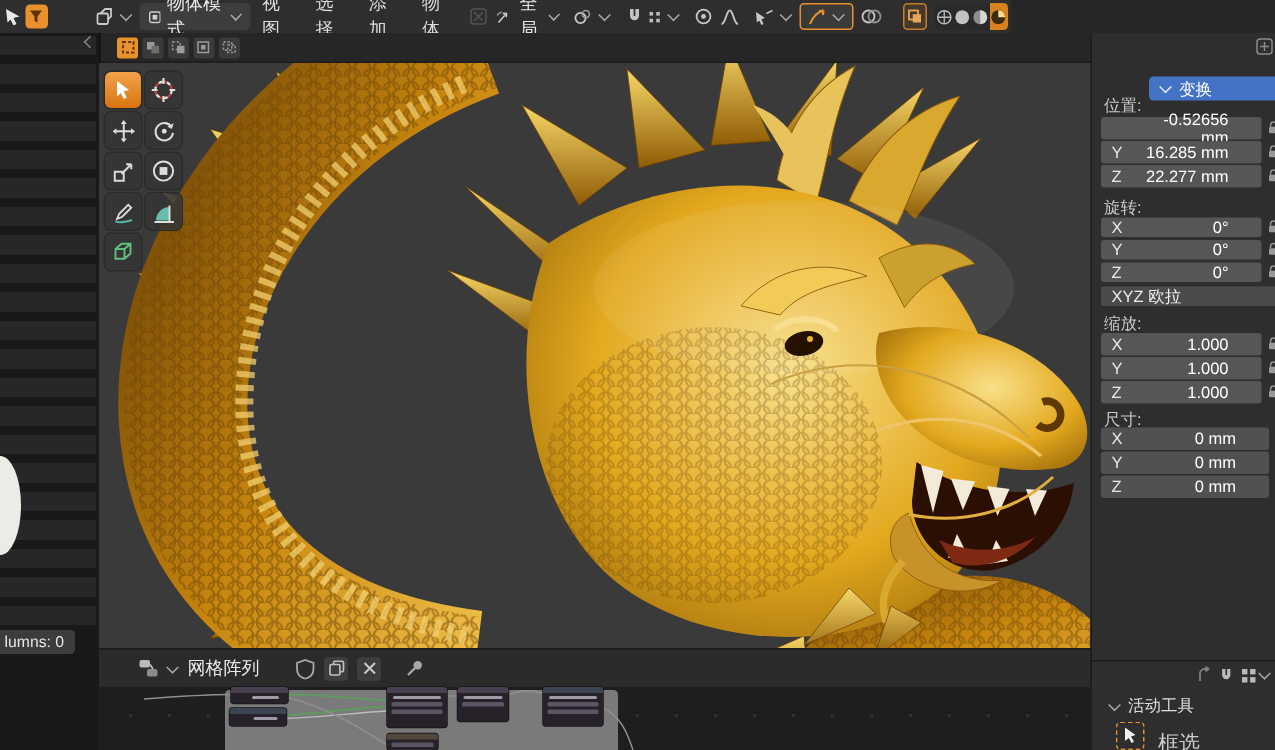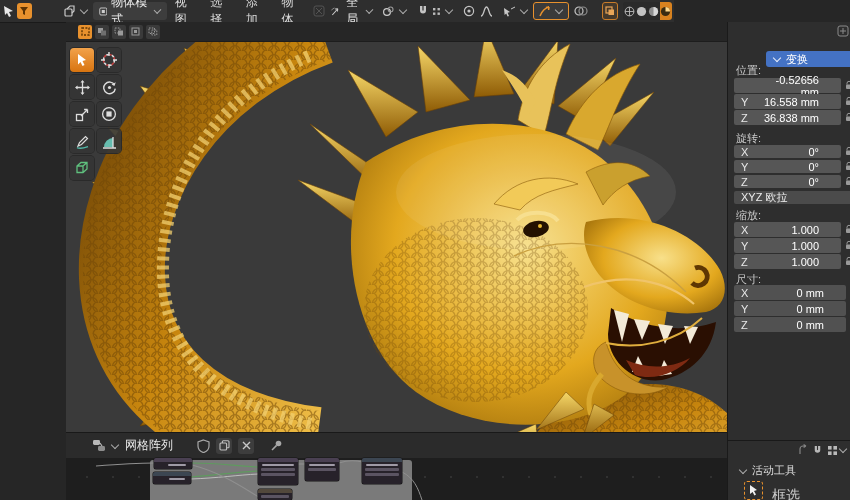--- a/index.html
+++ b/index.html
@@ -241,20 +241,26 @@
         </svg>
     </span>
     <span class="selmode">
       <svg width="10" height="9" viewBox="0 0 10 9">
           <rect x="1" y="1" width="5.5" height="5.5" fill="none" stroke="#9a9a9a" stroke-dasharray="1.6 1.2"></rect>
           <rect x="3.8" y="3" width="5" height="5" fill="none" stroke="#9a9a9a" stroke-dasharray="1.6 1.2"></rect>
         </svg>
     </span>
   </div>
 
+  <div class="leftstrip">
+    <div class="stripes"></div>
+    <div class="collapse-arrow"></div>
+    <div class="crescent"></div>
+    <div class="statuschip">lumns: 0</div>
+  </div>
 
   <div class="viewport">
     <svg width="661" height="390" viewBox="0 0 661 390">
       <defs>
         <linearGradient id="gBody" x1="0" y1="0" x2="1" y2="1">
           <stop offset="0" stop-color="#6b4206"></stop>
             <stop offset=".5" stop-color="#c8860e"></stop>
             <stop offset="1" stop-color="#f0c04a"></stop>
         </linearGradient>
         <radialGradient id="gHead" cx=".55" cy=".42" r=".75">
@@ -413,25 +419,25 @@
       <span>变换</span>
     </div>
 
     <div class="slabel" style="top:41px">位置:</div>
     <div class="fld" style="top:56px">
       <span class="ax"></span>
       <span class="val">-0.52656 mm</span>
     </div>
     <div class="fld" style="top:72px">
       <span class="ax">Y</span>
-      <span class="val">16.558 mm</span>
+      <span class="val">16.285 mm</span>
     </div>
     <div class="fld" style="top:88px">
       <span class="ax">Z</span>
-      <span class="val">36.838 mm</span>
+      <span class="val">22.277 mm</span>
     </div>
     <svg class="lock" style="top:58px" viewBox="0 0 8 9">
         <path d="M2,4 V2.8 a2,2 0 0 1 4,0 V4" fill="none" stroke="#9a9a9a"></path>
         <rect x="1" y="4" width="6" height="4.4" rx="1" fill="#9a9a9a"></rect>
       </svg>
     <svg class="lock" style="top:74px" viewBox="0 0 8 9">
         <path d="M2,4 V2.8 a2,2 0 0 1 4,0 V4" fill="none" stroke="#9a9a9a"></path>
         <rect x="1" y="4" width="6" height="4.4" rx="1" fill="#9a9a9a"></rect>
       </svg>
     <svg class="lock" style="top:90px" viewBox="0 0 8 9">

